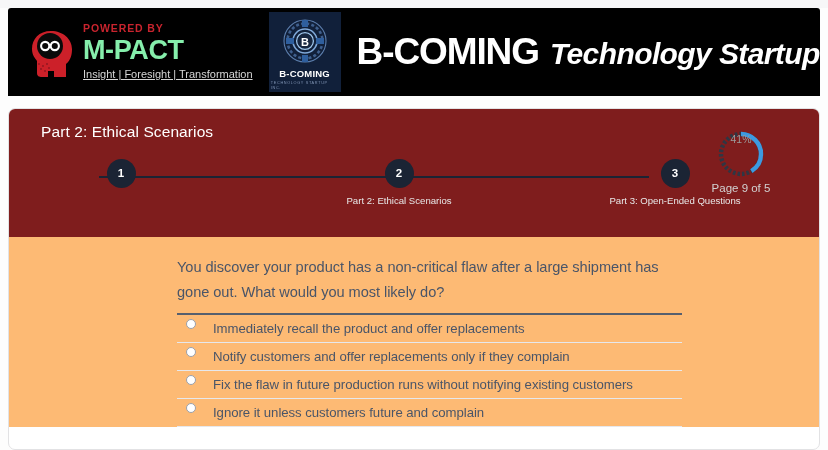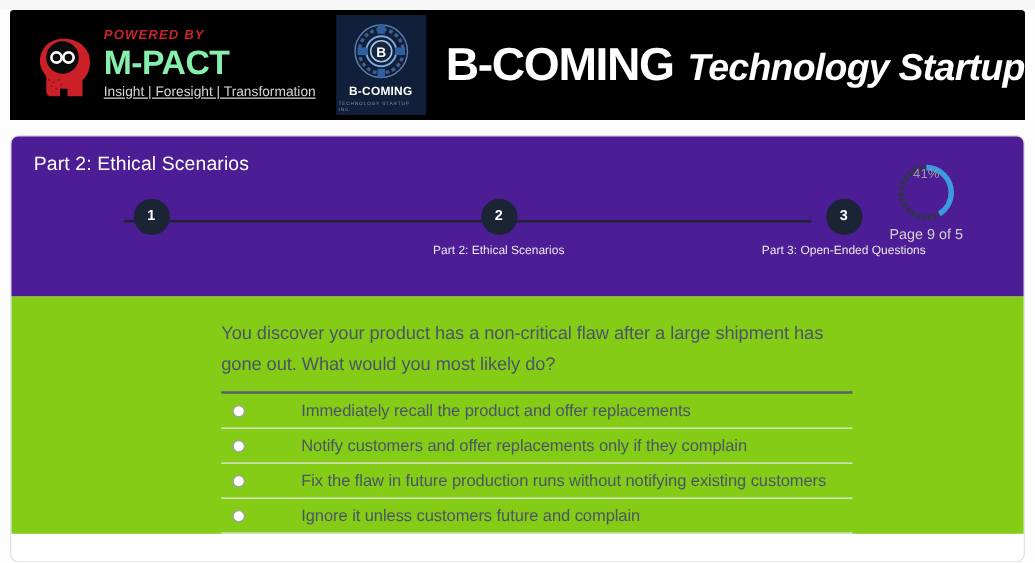--- a/index.html
+++ b/index.html
@@ -49,21 +49,20 @@
     position: relative;
     top: 2px;
   }
   .mpact-text { display: flex; flex-direction: column; justify-content: center; }
   .powered-by {
     color: #c9242e;
     font-size: 10.5px;
     font-weight: bold;
     letter-spacing: 0.9px;
     line-height: 13px;
-    font-style: italic;
   }
   .mpact-name {
     color: #86efac;
     font-size: 27px;
     font-weight: bold;
     letter-spacing: -0.4px;
     line-height: 30px;
   }
   .mpact-tag {
     color: #d6d6d6;
@@ -130,22 +129,22 @@
     top: 108px; left: 8px;
     width: 812px;
     height: 342px;
     background: #ffffff;
     border: 1px solid #e2e2e4;
     border-radius: 7px;
     overflow: hidden;
   }
 
   .card-head {
-    background: #4c1d95;
-    padding: 14px 18px 12px 18px;
+    background: #7f1d1d;
+    padding: 14px 18px 12px 32px;
     position: relative;
     height: 128px;
   }
   .card-title {
     color: #ffffff;
     font-size: 15.5px;
     font-weight: normal;
     letter-spacing: 0.1px;
   }
 
@@ -211,46 +210,44 @@
     font-size: 10.5px;
   }
   .page-count {
     margin-top: 3px;
     color: #d2d2d2;
     font-size: 11.5px;
   }
 
   
   .card-body {
-    background: #84cc16;
+    background: #fdba74;
     padding-top: 18px;
   }
   .q-wrap {
     width: 505px;
     margin-left: 168px;
   }
   .q-text {
     color: #4a5568;
     font-size: 14.6px;
     line-height: 25px;
     letter-spacing: -0.05px;
   }
   .q-divider {
     height: 2px;
     background: #565f6e;
     margin-top: 8px;
   }
   .option {
     display: flex;
-    align-items: center;
     min-height: 27px;
     padding: 4px 0;
     border-bottom: 1px solid #e6e8ec;
     cursor: pointer;
-    gap: 28px;
   }
   .radio {
     width: 10px; height: 10px;
     border: 1px solid #9aa0ab;
     border-radius: 50%;
     flex: 0 0 auto;
     margin-left: 9px;
     margin-right: 17px;
     background: #ffffff;
   }

